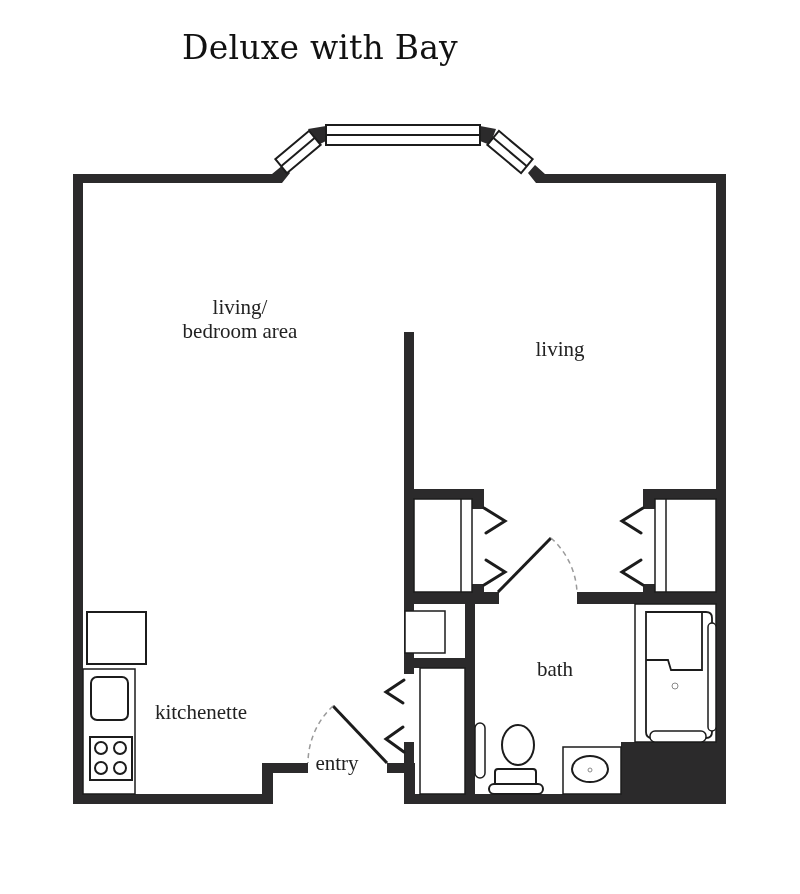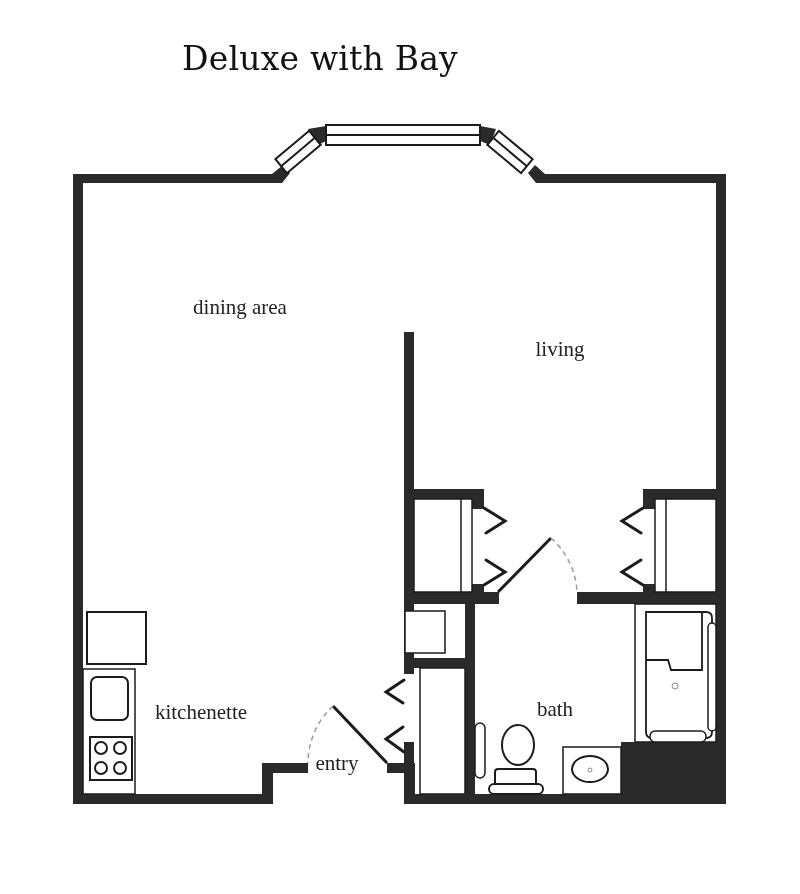--- a/index.html
+++ b/index.html
@@ -1,20 +1,20 @@
 <!DOCTYPE html>
 <html><head>
 <meta charset="utf-8">
 <style>
   html, body { margin: 0; padding: 0; background: #ffffff; }
   body { width: 800px; height: 894px; position: relative; overflow: hidden; }
   .title {
     position: absolute; left: 0; top: 28px; width: 640px; text-align: center;
     font-family: "DejaVu Serif", "Liberation Serif", serif;
-    font-size: 33px; color: #111111; letter-spacing: 0.2px; margin-top: 11px;
+    font-size: 33px; color: #111111; letter-spacing: 0.2px;
   }
   svg.plan { position: absolute; left: 0; top: 0; }
   .label {
     position: absolute;
     font-family: "Liberation Serif", "DejaVu Serif", serif;
     font-size: 21px; color: #222222; line-height: 24px; text-align: center;
     white-space: nowrap;
   }
 </style>
 </head>
@@ -143,18 +143,19 @@
 
     <rect x="475" y="723" width="10" height="55" rx="5" stroke-width="1.5"></rect>
 
     <rect x="563" y="747" width="58" height="47" stroke-width="1.5"></rect>
     <ellipse cx="590" cy="769" rx="18" ry="13"></ellipse>
     <circle cx="590" cy="770" r="2" stroke="#8a8a8a" stroke-width="1"></circle>
   </g>
 </svg>
 
 <div class="label" style="left:170px; top:295px; width:140px;">
-  <div>dining area</div>
+  <div>living/</div>
+  <div>bedroom area</div>
 </div>
 <div class="label" style="left:500px; top:337px; width:120px;">living</div>
-<div class="label" style="left:520px; top:657px; width:70px;margin-top:40px;">bath</div>
+<div class="label" style="left:520px; top:657px; width:70px;">bath</div>
 <div class="label" style="left:138px; top:700px; width:126px;font-family:Liberation Serif, serif;">kitchenette</div>
 <div class="label" style="left:304px; top:751px; width:66px;">entry</div>
 
 </body></html>

